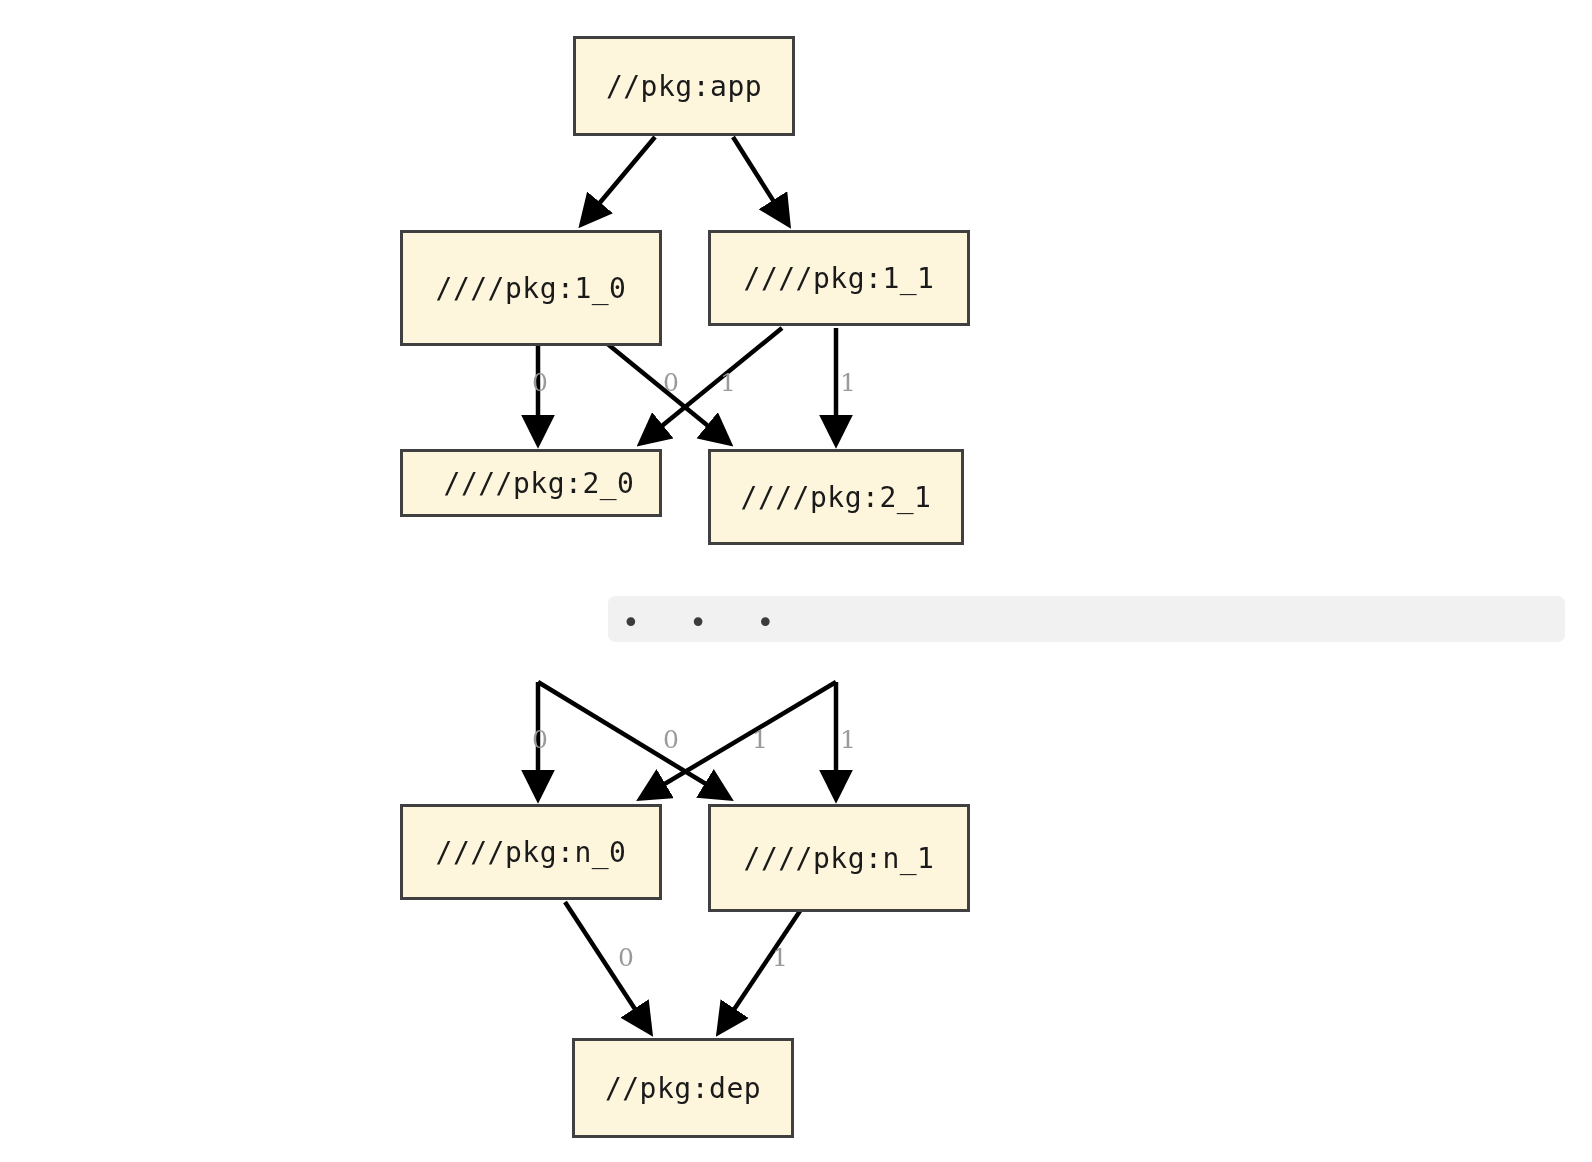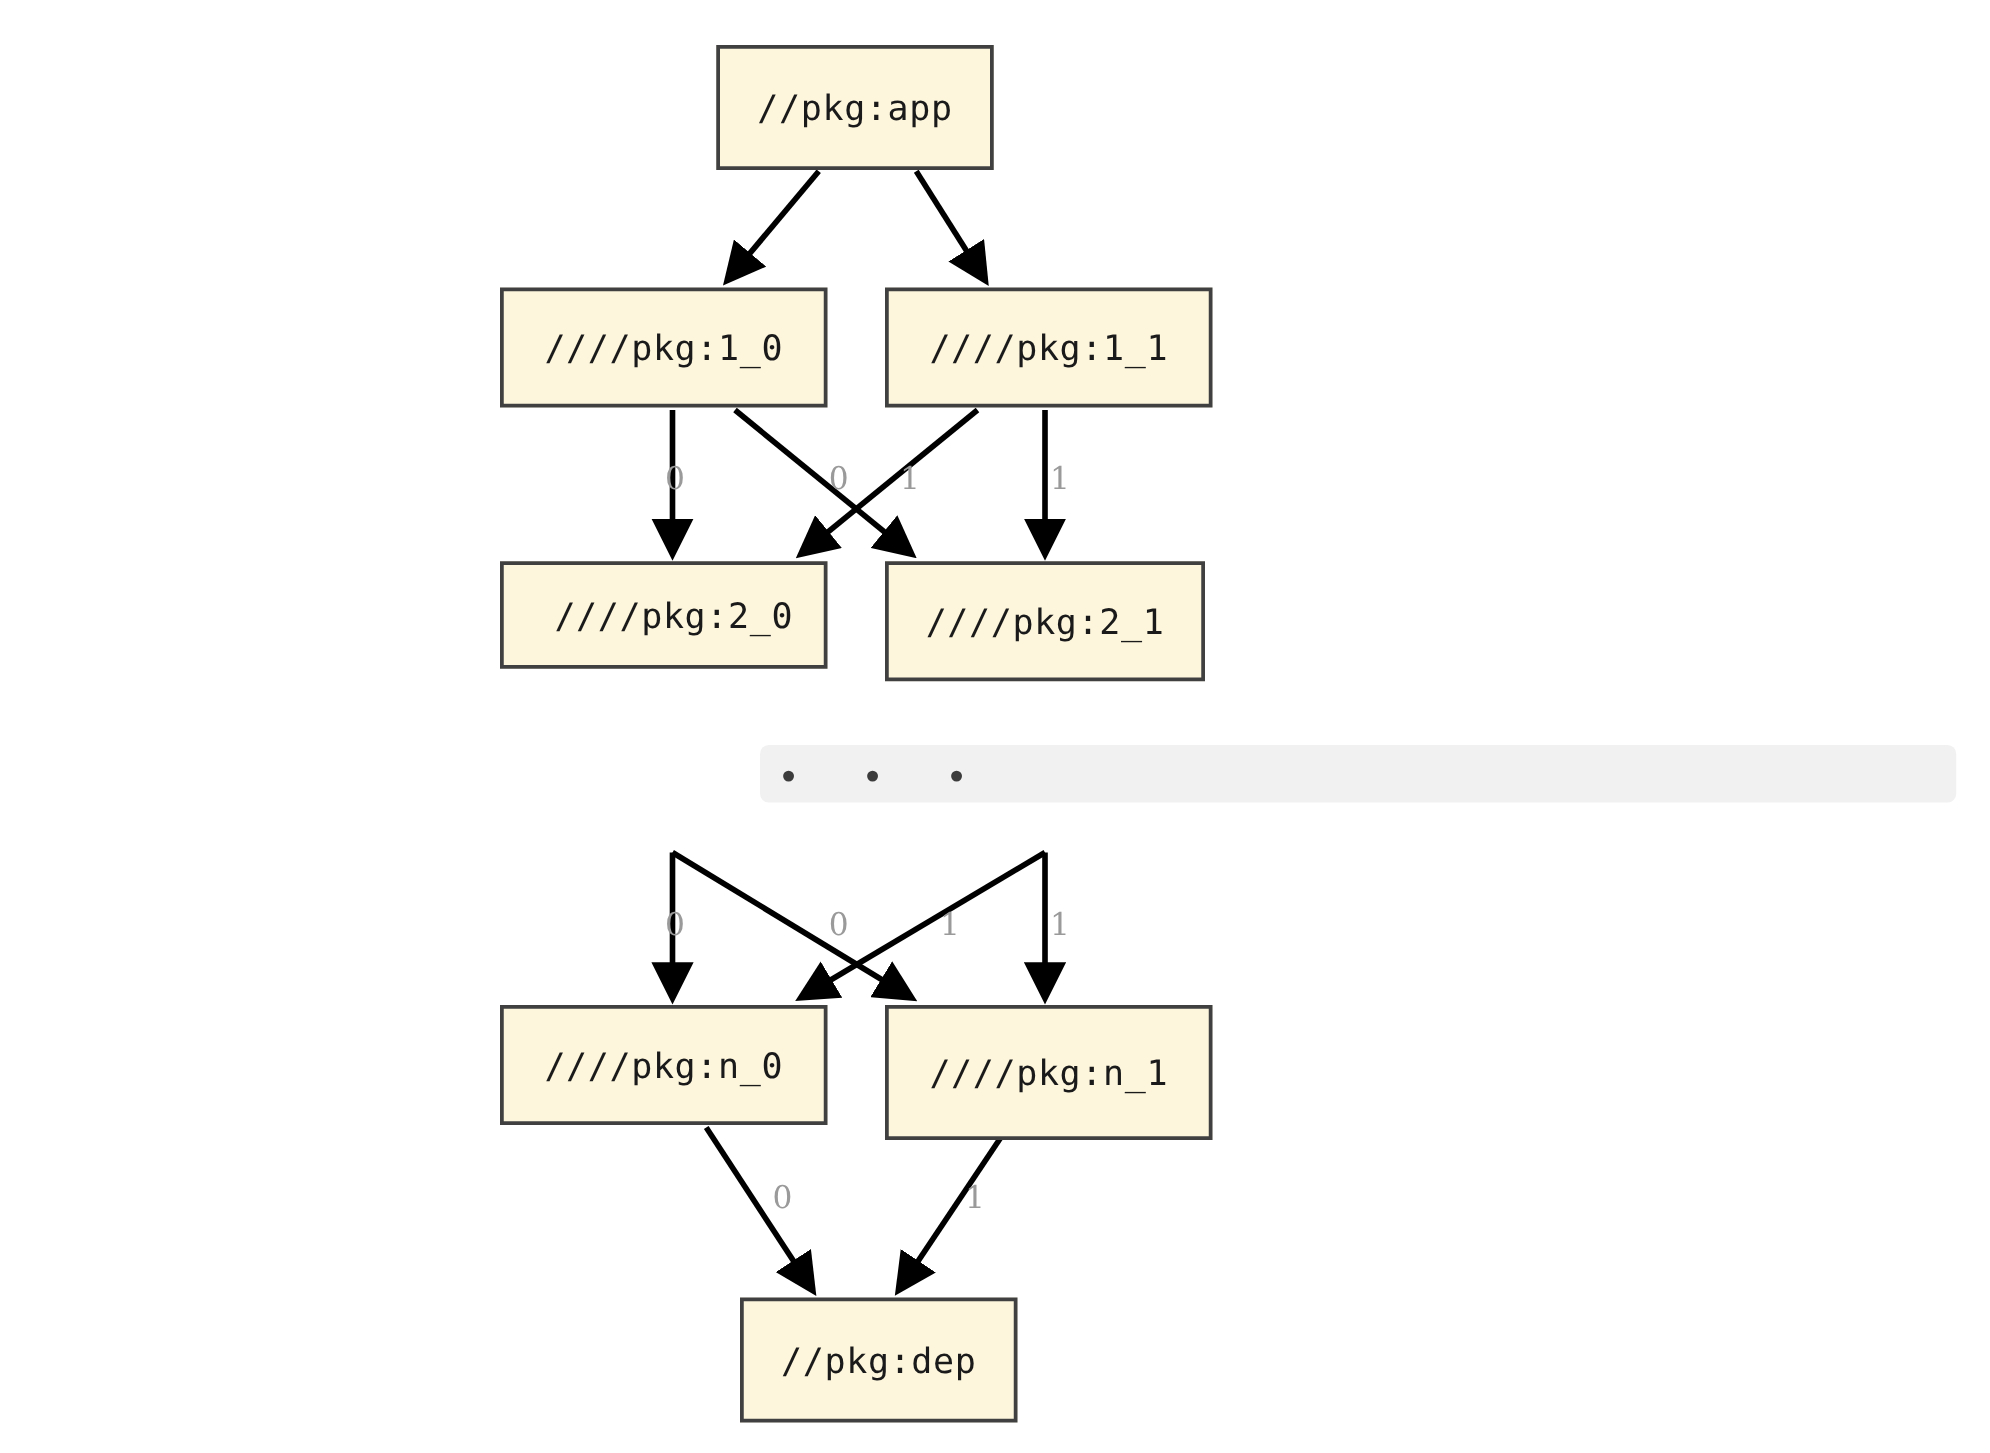--- a/index.html
+++ b/index.html
@@ -102,39 +102,39 @@
     <line x1="836" y1="682" x2="836" y2="798" stroke="#000000" stroke-width="4.5" marker-end="url(#arrow)"></line>
 
     <line x1="565" y1="902" x2="650" y2="1032" stroke="#000000" stroke-width="4.5" marker-end="url(#arrow)"></line>
 
     <line x1="806" y1="902" x2="719" y2="1032" stroke="#000000" stroke-width="4.5" marker-end="url(#arrow)"></line>
   </svg>
 
   <div class="node-box" style="left:573px;top:36px;width:222px;height:100px;">
     <span class="node-label">//pkg:app</span>
   </div>
-  <div class="node-box" style="left:400px;top:230px;width:262px;height:96px;align-items:center;">
+  <div class="node-box" style="left:400px;top:230px;width:262px;height:116px;align-items:center;">
     <span class="node-label">////pkg:1_0</span>
   </div>
   <div class="node-box" style="left:708px;top:230px;width:262px;height:96px;">
     <span class="node-label">////pkg:1_1</span>
   </div>
-  <div class="node-box" style="left:400px;top:449px;width:262px;height:86px;padding-left:16px;">
+  <div class="node-box" style="left:400px;top:449px;width:262px;height:68px;padding-left:16px;">
     <span class="node-label">////pkg:2_0</span>
   </div>
   <div class="node-box" style="left:708px;top:449px;width:256px;height:96px;">
     <span class="node-label">////pkg:2_1</span>
   </div>
   <div class="node-box" style="left:400px;top:804px;width:262px;height:96px;">
     <span class="node-label">////pkg:n_0</span>
   </div>
   <div class="node-box" style="left:708px;top:804px;width:262px;height:108px;">
     <span class="node-label">////pkg:n_1</span>
   </div>
-  <div class="node-box" style="left:572px;top:1038px;width:222px;height:100px;margin-left:20px;">
+  <div class="node-box" style="left:572px;top:1038px;width:222px;height:100px;">
     <span class="node-label">//pkg:dep</span>
   </div>
 
   <span class="edge-label" style="left:532px;top:368px;">0</span>
   <span class="edge-label" style="left:663px;top:368px;">0</span>
   <span class="edge-label" style="left:720px;top:368px;">1</span>
   <span class="edge-label" style="left:840px;top:368px;">1</span>
 
   <span class="edge-label" style="left:532px;top:725px;">0</span>
   <span class="edge-label" style="left:663px;top:725px;">0</span>

